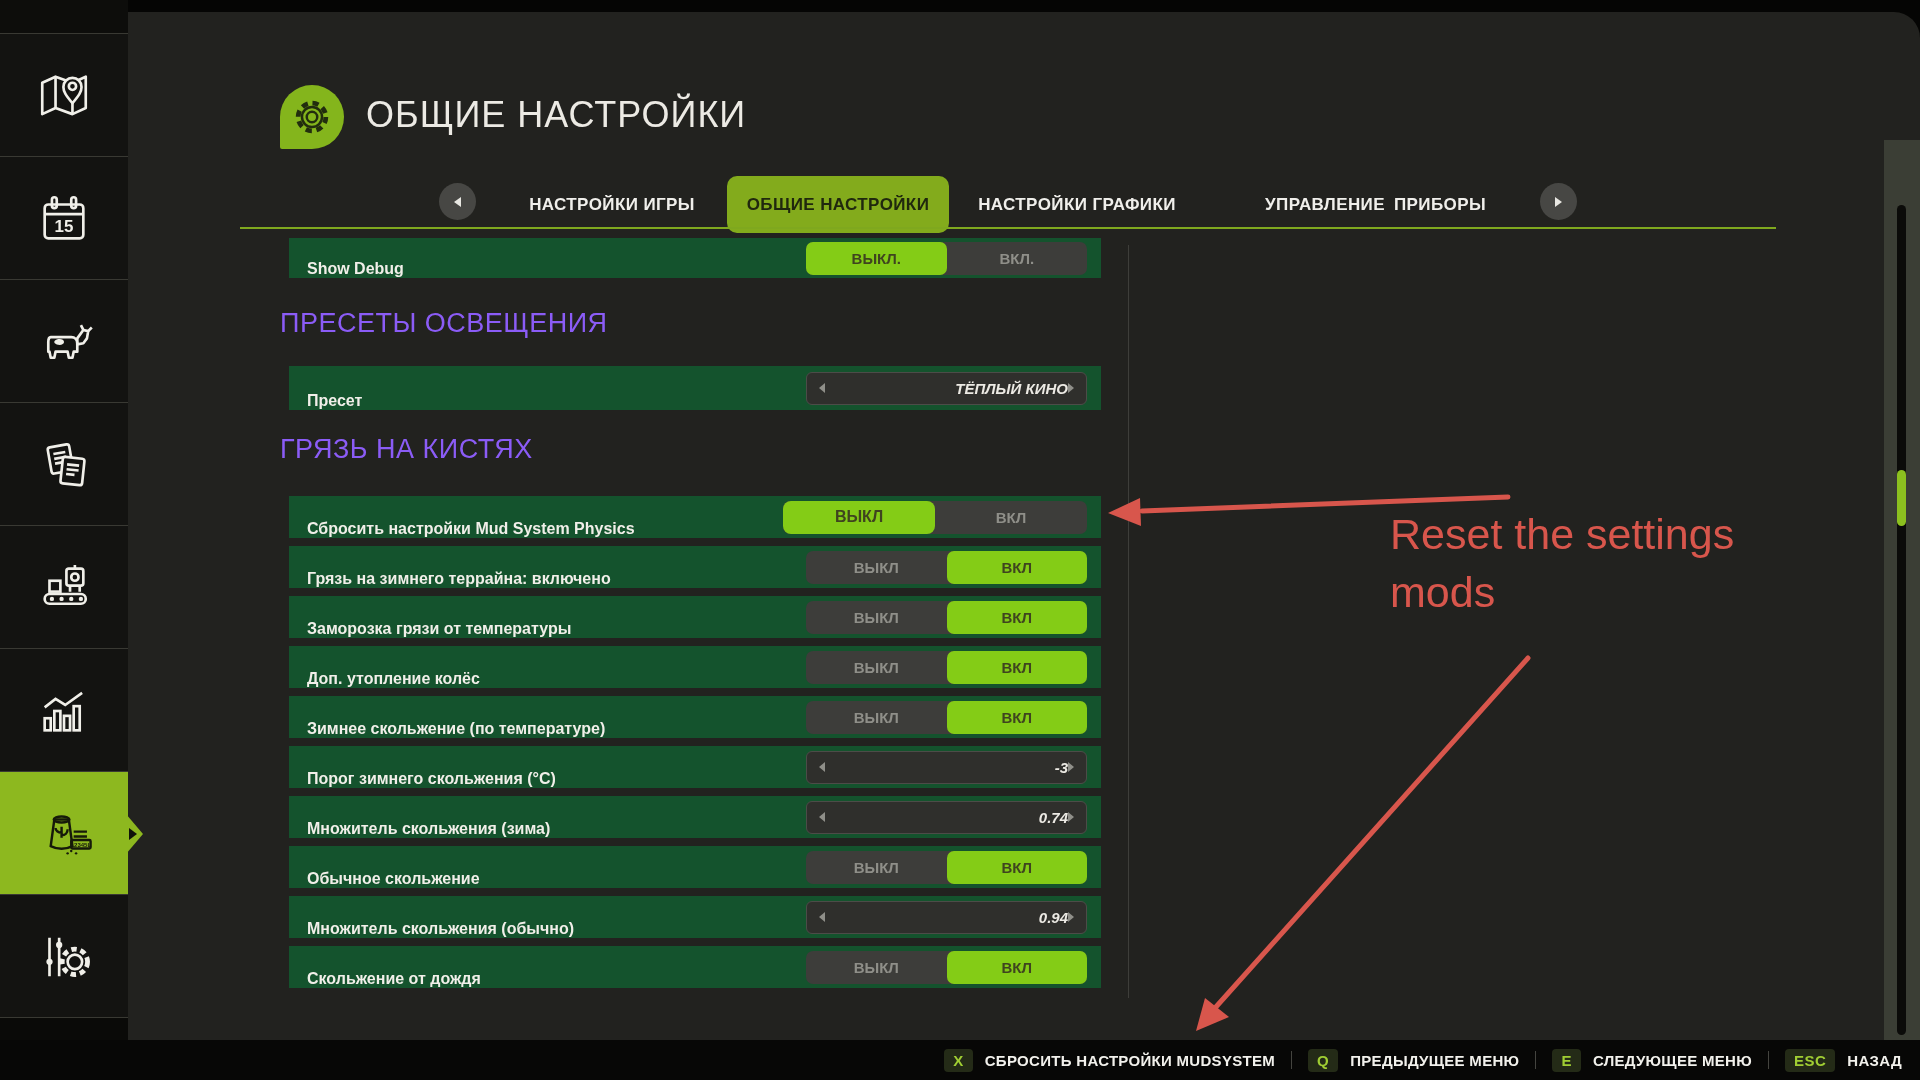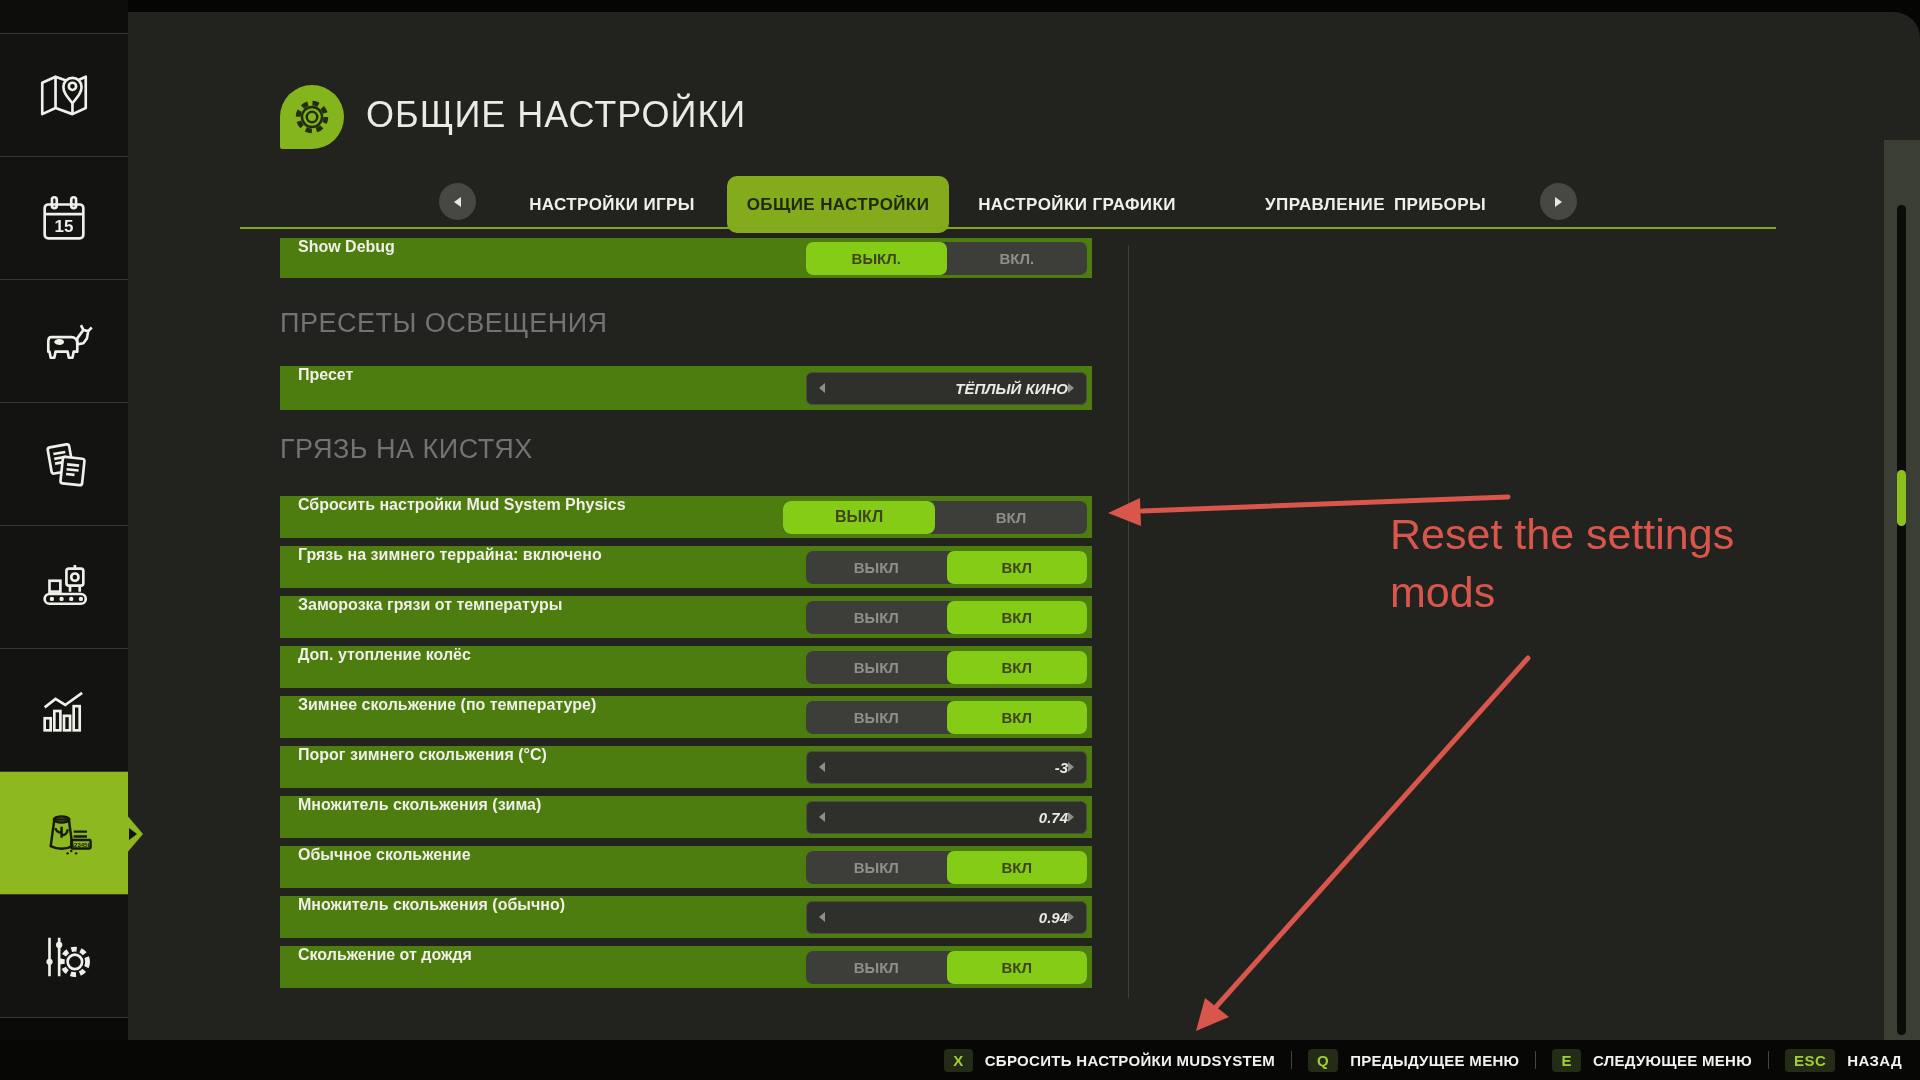--- a/index.html
+++ b/index.html
@@ -26,23 +26,23 @@
   .tab{position:absolute;top:176px;height:57px;display:flex;align-items:center;justify-content:center;
        font-size:17px;font-weight:bold;color:#f0efeb;letter-spacing:.4px;white-space:nowrap;}
   .tab.active{background:#83ab1c;color:#20280e;border-radius:10px;}
   .tab-arrow{position:absolute;top:183px;width:37px;height:37px;border-radius:50%;background:#474744;
              display:flex;align-items:center;justify-content:center;}
   #tabs-underline{position:absolute;left:240px;top:227px;width:1536px;height:2px;background:#7fa81e;}
   .tri{width:0;height:0;}
   .tri.l{border-top:5px solid transparent;border-bottom:5px solid transparent;border-right:7px solid #e8e7e2;}
   .tri.r{border-top:5px solid transparent;border-bottom:5px solid transparent;border-left:7px solid #e8e7e2;}
   
-  .row{position:absolute;left:280px;width:812px;background:#4d7c0f;display:flex;align-items:flex-start;}
+  .row{position:absolute;left:289px;width:812px;background:#14532d;display:flex;align-items:flex-end;}
   .row-label{margin-left:18px;font-size:16px;font-weight:bold;color:#f1efe9;}
-  .section-h{position:absolute;left:280px;font-size:27px;color:#737373;letter-spacing:.5px;}
+  .section-h{position:absolute;left:280px;font-size:27px;color:#8b5cf6;letter-spacing:.5px;}
   .ctrl{position:absolute;display:flex;align-items:center;}
   .toggle{background:#3d3d3a;border-radius:7px;}
   .seg{flex:1;display:flex;align-items:center;justify-content:center;font-size:15px;font-weight:bold;
        color:#8f8f89;height:100%;}
   .seg.on-active{background:#84cc16;color:#3f441f;border-radius:7px;margin:-3px 0;z-index:1;}
   .seg.big{margin:-5px 0;border-radius:8px;font-size:16px;}
   .stepper{background:#2f2f2c;border:1px solid #4c4c48;border-radius:6px;justify-content:space-between;
            box-sizing:border-box;padding:0 12px;}
   .stepper .val{flex:1;text-align:right;font-size:15px;font-weight:600;color:#eceae4;font-style:italic;}
   .tri.sl{border-top:5px solid transparent;border-bottom:5px solid transparent;border-right:6px solid #8f8f89;}

